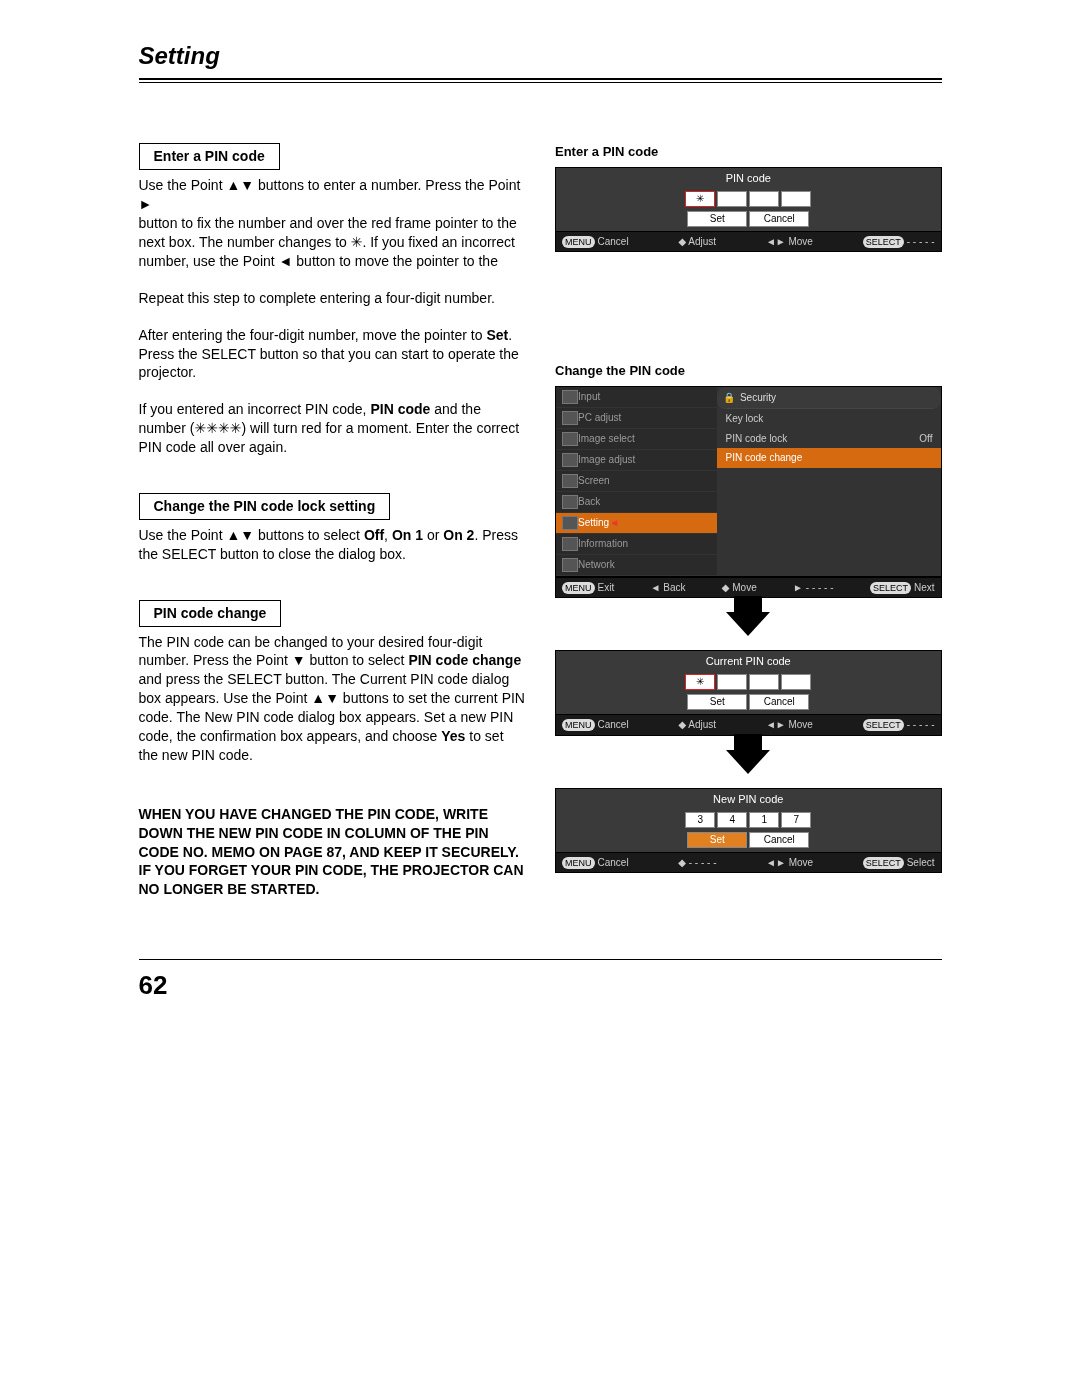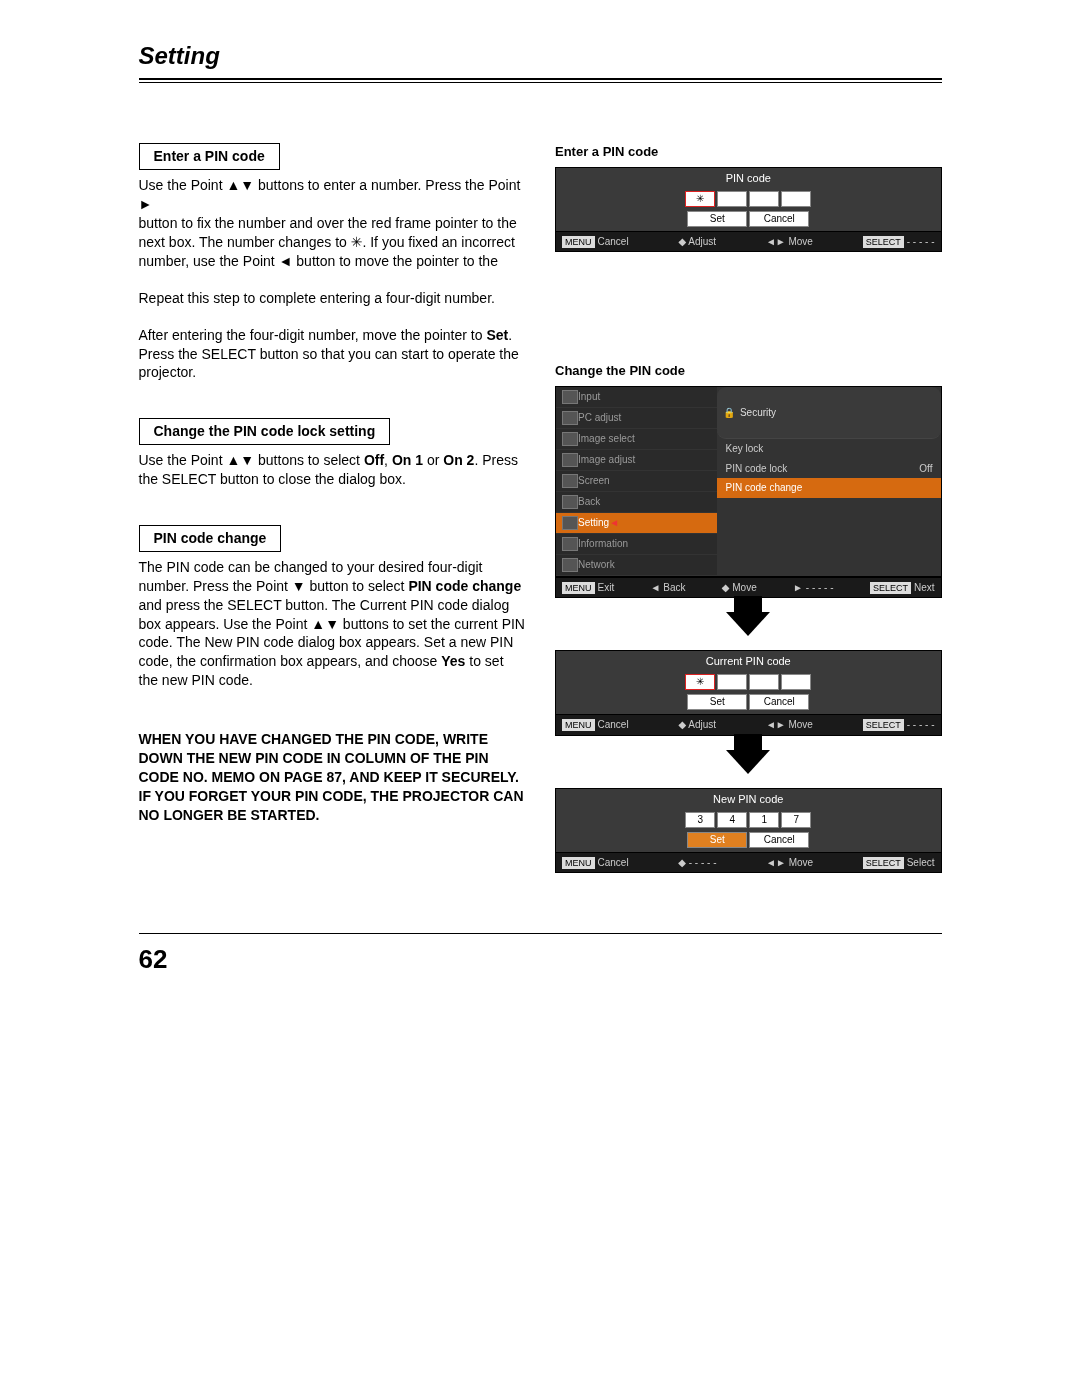--- a/index.html
+++ b/index.html
@@ -97,36 +97,36 @@
     display:flex;
     justify-content: space-between;
     padding: 3px 6px;
     font-size:10px;
     color:#ccc;
     border-top:1px solid #000;
   }
   .osd .footer span { white-space: nowrap; }
   .osd .kbox {
     display:inline-block; background:#ddd; color:#000;
-    padding:0 3px; margin-right:3px; font-size:9px; border-radius:0;
+    padding:0 3px; margin-right:3px; font-size:9px; border-radius:6px;
   }
 
   
   .osd-menu { display:flex; background:#2a2a2a; border:1px solid #000; }
   .osd-menu .sidebar { width: 42%; font-size:10px; }
   .osd-menu .sidebar .item {
     display:flex; align-items:center; gap:0;
     padding:3px 6px; color:#9a9a9a; border-bottom:1px solid #333;
   }
   .osd-menu .sidebar .item.selected { background:#d66a10; color:#fff; }
   .osd-menu .sidebar .item .mark { color:#e33; font-size:10px; }
   .osd-menu .sidebar .sq { width:14px; height:12px; background:#555; border:1px solid #777; }
   .osd-menu .panel { flex:1; background:#333; font-size:10px; }
   .osd-menu .panel .panel-title {
-    background:#3a3a3a; padding:19px 6px; color:#ddd; border-bottom:1px solid #444;border-radius:9px;
+    background:#3a3a3a; padding:4px 6px; color:#ddd; border-bottom:1px solid #444;border-radius:9px;
   }
   .osd-menu .panel .panel-title .lock { color:#e6a040; margin-right:4px; }
   .osd-menu .panel .opt {
     display:flex; justify-content:space-between; padding:3px 8px; color:#ccc;
   }
   .osd-menu .panel .opt.hl { background:#d66a10; color:#fff; }
 
   .arrow-down {
     width: 0; height: 0; margin: 14px auto;
     border-left: 22px solid transparent;
@@ -161,20 +161,23 @@
         <p class="para">
           <span>Use the Point ▲▼ buttons to enter a number. Press the Point ►</span><br>
           <span>button to fix the number and over the red frame pointer to the</span><br>
           <span>next box. The number changes to ✳. If you fixed an incorrect</span><br>
           <span>number, use the Point ◄ button to move the pointer to the</span><br>
         </p>
         <p class="para">Repeat this step to complete entering a four-digit number.</p>
         <p class="para">
           <span>After entering the four-digit number, move the pointer to </span><span class="bold">Set</span><span>.</span>
           <span>Press the SELECT button so that you can start to operate the projector.</span>
+        </p>
+        <p class="para">
+          <span>If you entered an incorrect PIN code, </span><span class="bold">PIN code</span><span> and the number (✳✳✳✳) will turn red for a moment. Enter the correct PIN code all over again.</span>
         </p>
       </div>
 
       <div class="block">
         <div class="boxed-heading">Change the PIN code lock setting</div>
         <p class="para">
           <span>Use the Point ▲▼ buttons to select </span><span class="bold">Off</span><span>, </span><span class="bold">On 1</span><span> or </span><span class="bold">On 2</span><span>. Press the SELECT button to close the dialog box.</span>
         </p>
       </div>
 

